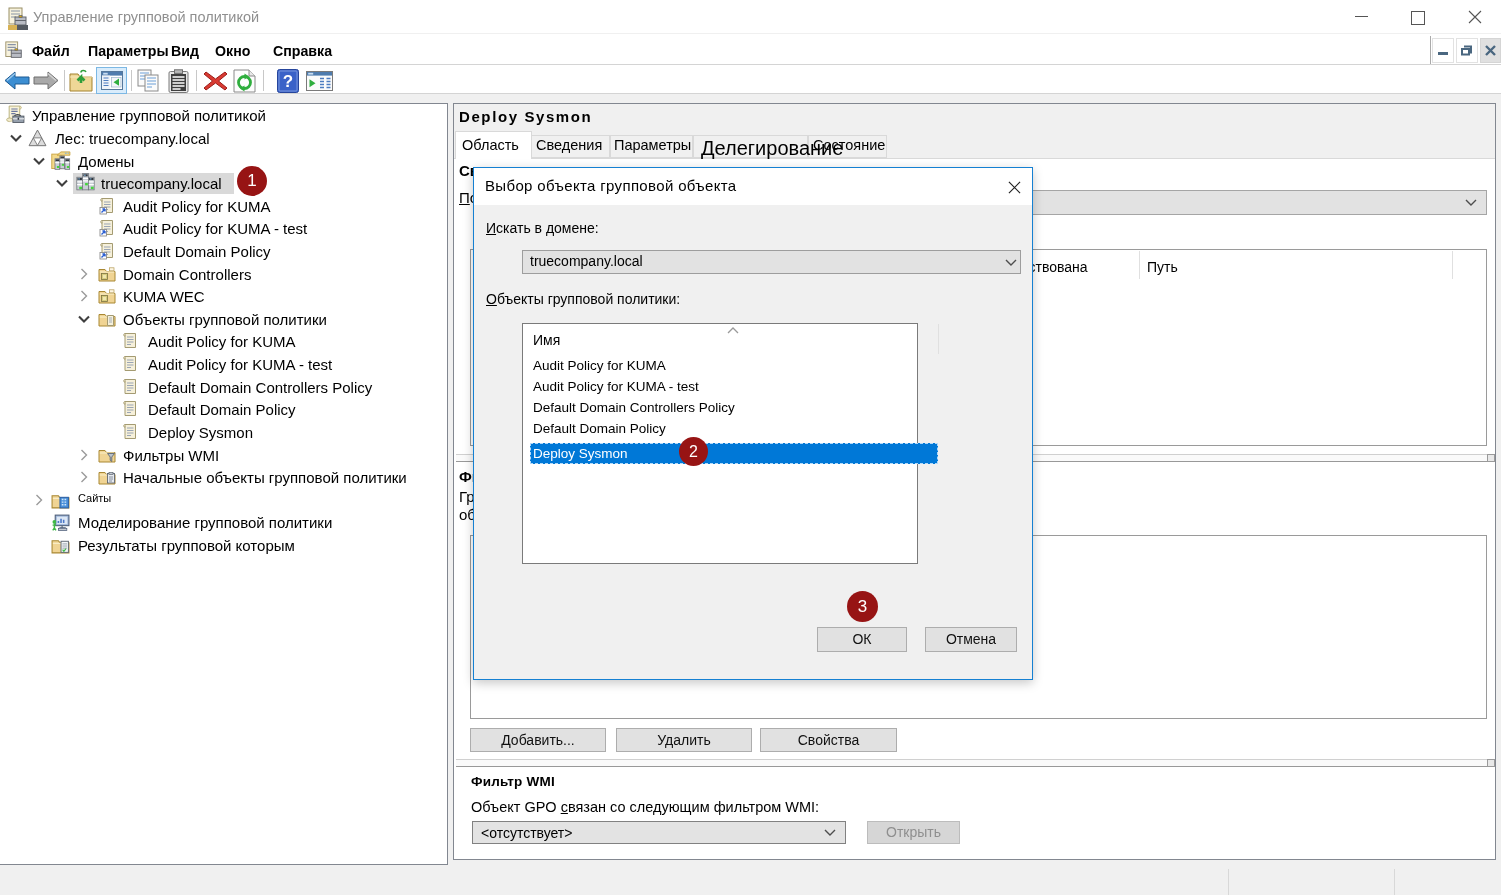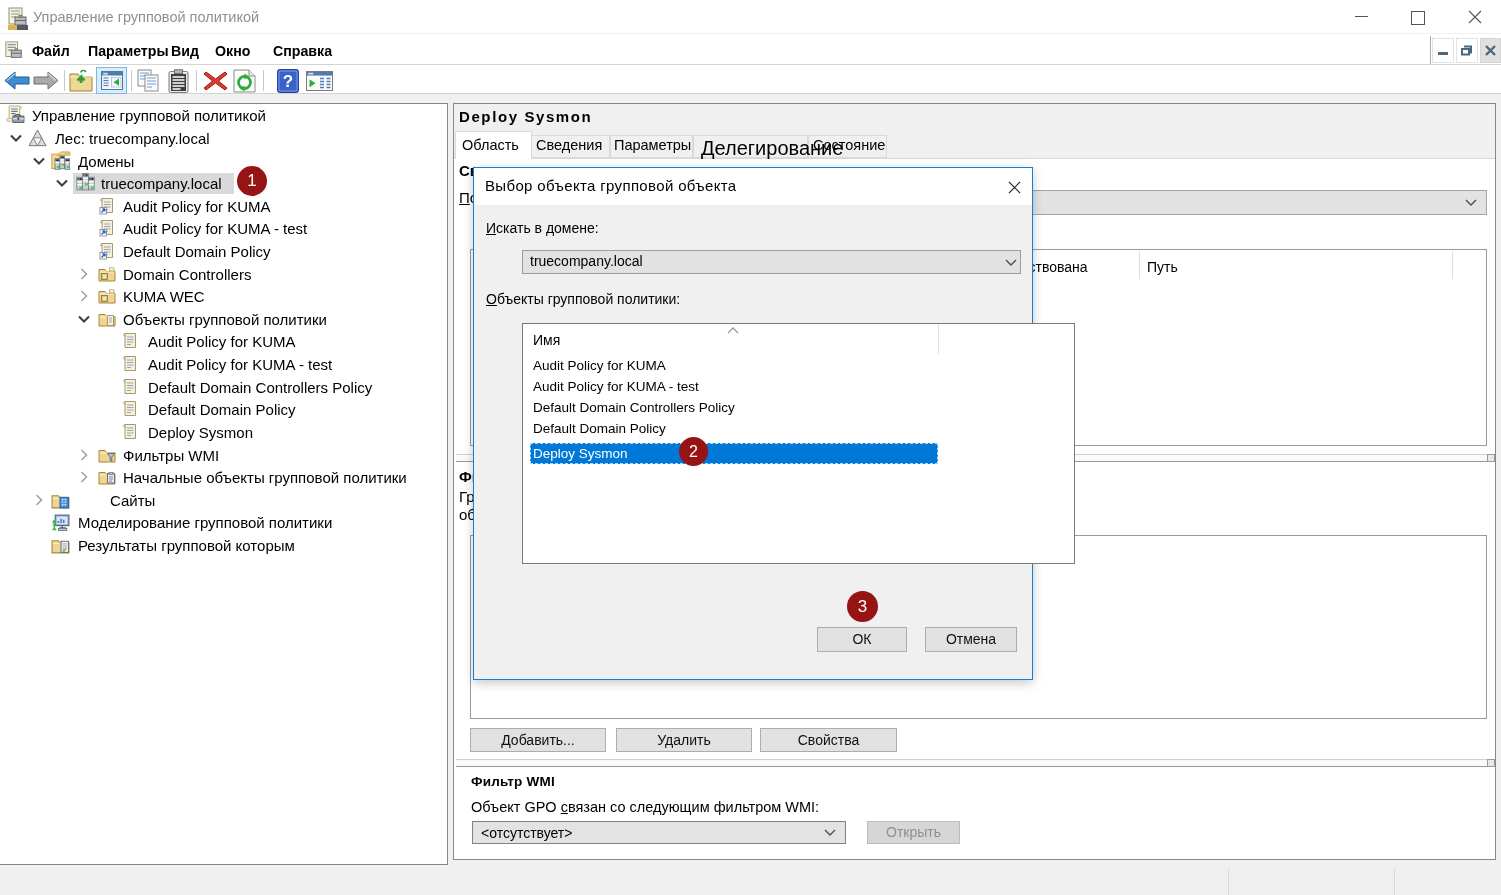--- a/index.html
+++ b/index.html
@@ -223,21 +223,21 @@
 <svg class="abs" style="left:98px;top:468px" width="18" height="18" viewBox="0 0 18 18">
     <use href="#ic-strfold"></use>
   </svg>
 <div class="txt" style="left:123px;top:469px;font-size:15px;">Начальные объекты групповой политики</div>
 <svg class="abs" style="left:35px;top:494px" width="8" height="12" viewBox="0 0 8 12">
     <path d="M1.5 1 L6.5 6 L1.5 11" stroke="#9a9a9a" stroke-width="1.4" fill="none"></path>
   </svg>
 <svg class="abs" style="left:51px;top:491px" width="19" height="19" viewBox="0 0 18 18">
     <use href="#ic-sites"></use>
   </svg>
-<div class="txt" style="left:78px;top:492px;font-size:15px;margin-left:32px;">Сайты</div>
+<div class="txt" style="left:78px;top:492px;font-size:11px;">Сайты</div>
 <svg class="abs" style="left:51px;top:513px" width="19" height="19" viewBox="0 0 18 18">
     <use href="#ic-model"></use>
   </svg>
 <div class="txt" style="left:78px;top:514px;font-size:15px;">Моделирование групповой политики</div>
 <svg class="abs" style="left:51px;top:536px" width="19" height="19" viewBox="0 0 18 18">
     <use href="#ic-result"></use>
   </svg>
 <div class="txt" style="left:78px;top:537px;font-size:15px;">Результаты групповой которым</div>
 
 <div class="pane" style="left:453px;top:103px;width:1043px;height:757px;"></div>
@@ -308,21 +308,21 @@
     </svg>
   <div class="txt" style="left:12px;top:52px;font-size:14px;"><u>И</u>скать в домене:</div>
   <div class="combo" style="left:48px;top:82px;width:499px;height:24px;background:#e2e2e2;border:1px solid #9d9d9d;">
     <span style="position:absolute;left:7px;top:2px;font-size:14px;">truecompany.local</span>
     </div>
   <svg class="abs" style="left:531px;top:91px" width="12" height="8" viewBox="0 0 12 8">
       <path d="M1 1 L6 6 L11 1" stroke="#4d4d4d" stroke-width="1.4" fill="none"></path>
     </svg>
   <div class="txt" style="left:12px;top:123px;font-size:14px;"><u>О</u>бъекты групповой политики:</div>
 
-  <div class="abs" style="left:48px;top:155px;width:553px;height:241px;background:#fff;border:1px solid #7a7a7a;box-sizing:border-box;">
+  <div class="abs" style="left:48px;top:155px;width:396px;height:241px;background:#fff;border:1px solid #7a7a7a;box-sizing:border-box;">
     <div class="txt" style="left:10px;top:8px;font-size:14px;">Имя</div>
     <svg class="abs" style="left:204px;top:3px" width="12" height="7" viewBox="0 0 12 7">
         <path d="M1 6 L6 1 L11 6" stroke="#9a9a9a" stroke-width="1.3" fill="none"></path>
       </svg>
     <div class="abs" style="left:415px;top:0;width:1px;height:30px;background:#e0e0e0;"></div>
     <div class="txt" style="left:10px;top:34px;font-size:13.5px;">Audit Policy for KUMA</div>
     <div class="txt" style="left:10px;top:55px;font-size:13.5px;">Audit Policy for KUMA - test</div>
     <div class="txt" style="left:10px;top:76px;font-size:13.5px;">Default Domain Controllers Policy</div>
     <div class="txt" style="left:10px;top:97px;font-size:13.5px;">Default Domain Policy</div>
     <div class="abs" style="left:7px;top:119px;width:408px;height:21px;background:#0078d7;outline:1px dashed rgba(210,235,255,.85);outline-offset:-1px;"></div>

